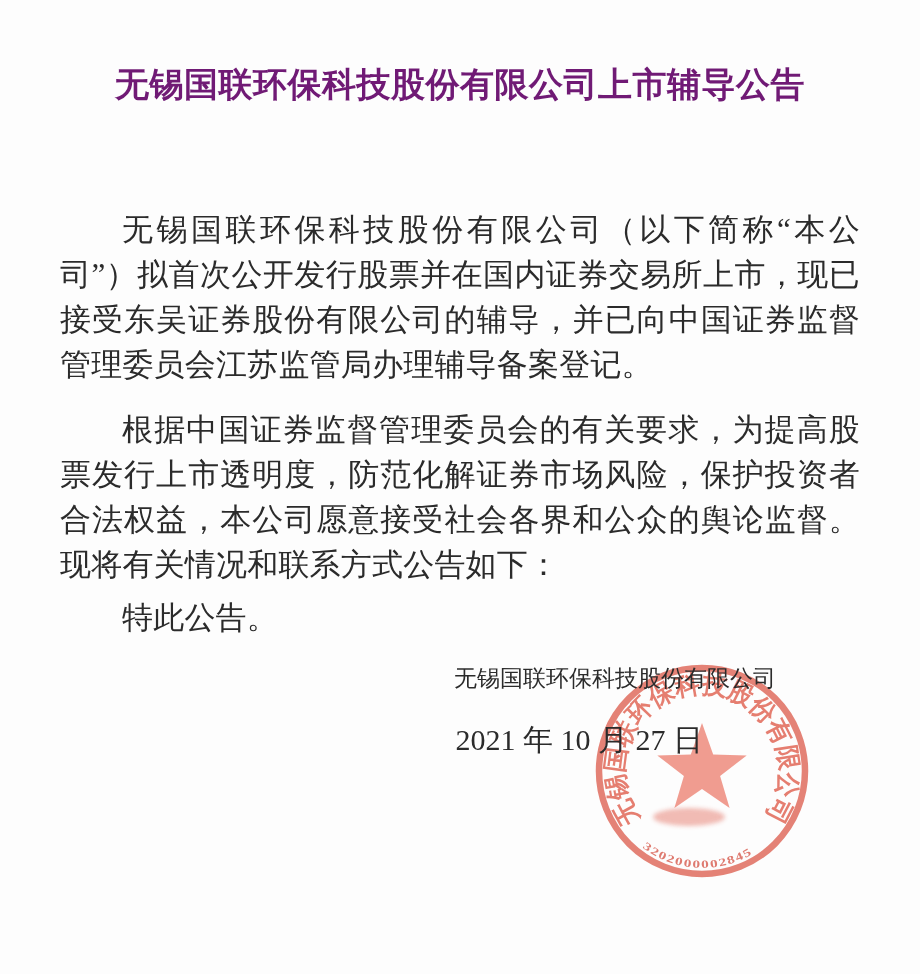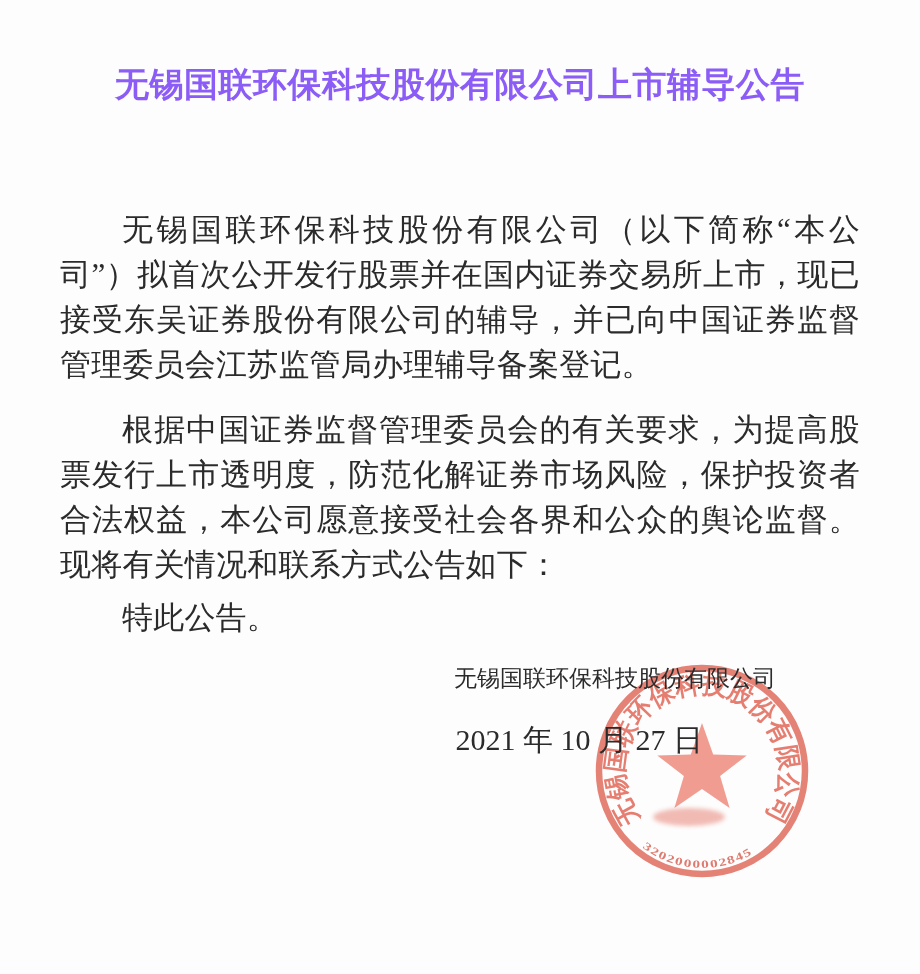--- a/index.html
+++ b/index.html
@@ -17,21 +17,21 @@
     z-index: 1;
     padding: 62px 60px 0 60px;
   }
   .doc-title {
     margin: 0 0 99px 0;
     font-size: 34px;
     line-height: 46px;
     font-weight: 700;
     letter-spacing: 0.5px;
     text-align: center;
-    color: #8b5cf6;
+    color: #701a75;
   }
   .para {
     margin: 0;
     font-size: 31px;
     line-height: 45px;
     text-align: justify;
     text-indent: 2em;
     letter-spacing: 0.2px;
   }
   .para + .para { margin-top: 20px; }

